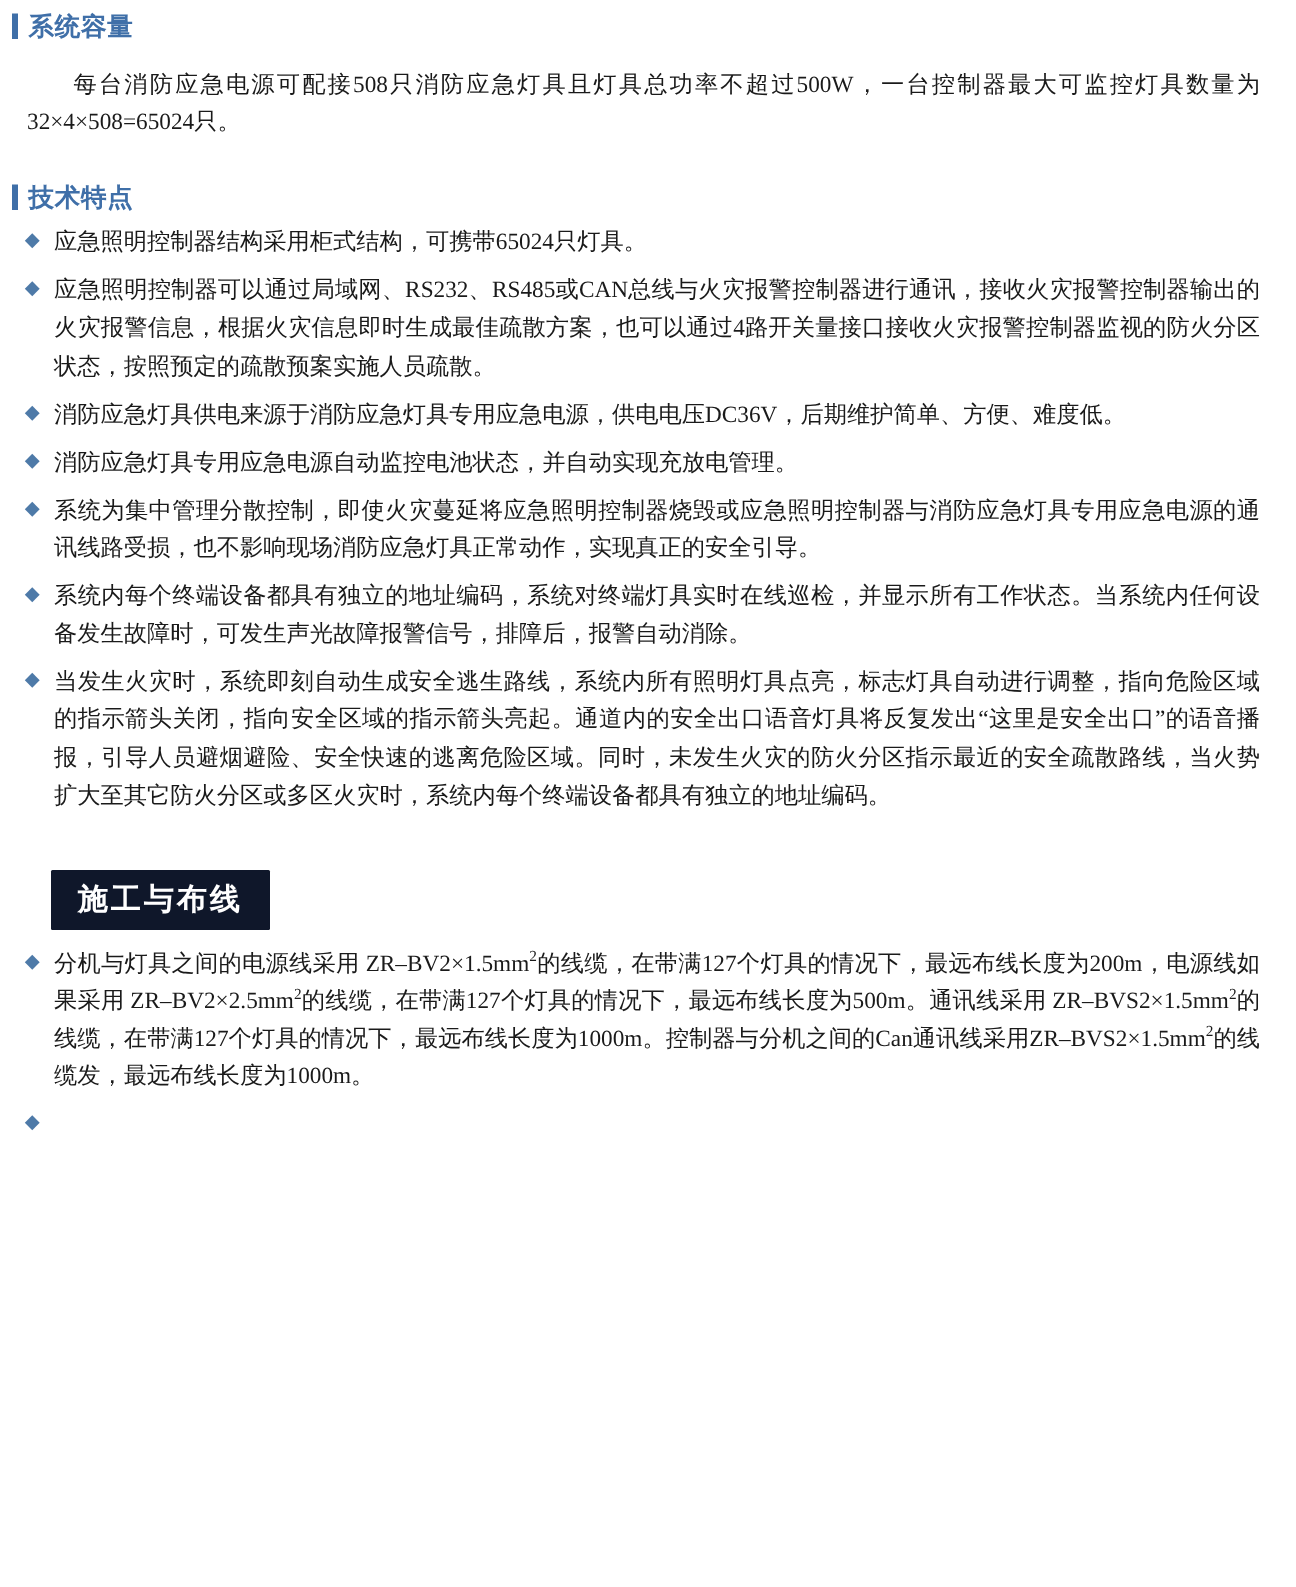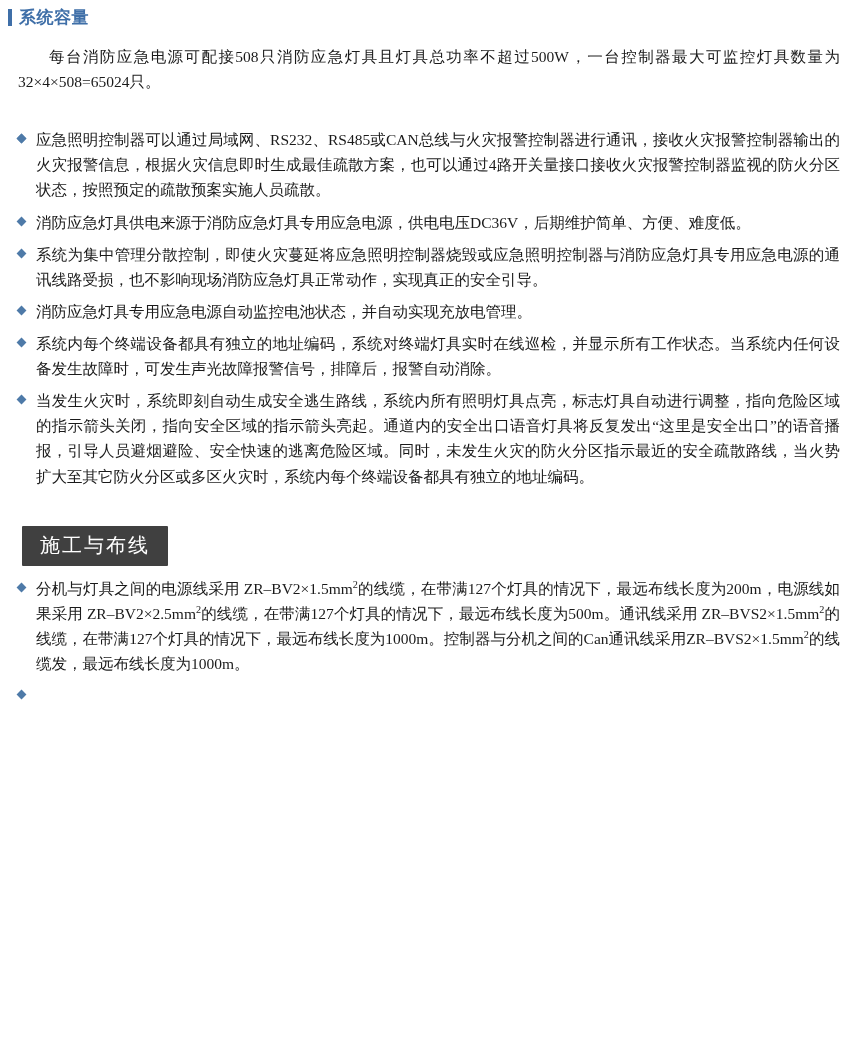--- a/index.html
+++ b/index.html
@@ -39,27 +39,27 @@
     font-size: 17px;
     font-weight: bold;
     color: #3f6fa8;
     letter-spacing: 0.5px;
     font-family: "Liberation Sans", "DejaVu Sans", sans-serif;
   }
 
   
   .banner {
     display: inline-block;
-    background: #404040;
+    background: #0f172a;
     color: #ffffff;
     font-size: 20px;
-    font-weight: normal;
+    font-weight: bold;
     letter-spacing: 2px;
     padding: 6px 18px 7px 18px;
-    margin: 0 0 10px 22px;
+    margin: 0 0 10px 34px;
     font-family: "Liberation Sans", "DejaVu Sans", sans-serif;
     border-radius: 1px;
   }
 
   
   ul.blist {
     list-style: none;
     margin: 0;
     padding: 0;
   }
@@ -105,39 +105,44 @@
     <div class="sec-head">
       <span class="bar"></span>
       <span class="txt">系统容量</span>
     </div>
     <p class="para">每台消防应急电源可配接508只消防应急灯具且灯具总功率不超过500W，一台控制器最大可监控灯具数量为32×4×508=65024只。</p>
   </div>
 
   <div class="gap-a"></div>
 
   <div>
+    <div class="sec-head">
+      <span class="bar"></span>
+      <span class="txt">技术特点</span>
+    </div>
     <ul class="blist">
       <li>
         <span class="dia"></span>
+        <span>应急照明控制器结构采用柜式结构，可携带65024只灯具。</span>
       </li>
       <li>
         <span class="dia"></span>
         <span>应急照明控制器可以通过局域网、RS232、RS485或CAN总线与火灾报警控制器进行通讯，接收火灾报警控制器输出的火灾报警信息，根据火灾信息即时生成最佳疏散方案，也可以通过4路开关量接口接收火灾报警控制器监视的防火分区状态，按照预定的疏散预案实施人员疏散。</span>
       </li>
       <li>
         <span class="dia"></span>
         <span>消防应急灯具供电来源于消防应急灯具专用应急电源，供电电压DC36V，后期维护简单、方便、难度低。</span>
       </li>
       <li>
         <span class="dia"></span>
-        <span>系统为集中管理分散控制，即使火灾蔓延将应急照明控制器烧毁或应急照明控制器与消防应急灯具专用应急电源的通讯线路受损，也不影响现场消防应急灯具正常动作，实现真正的安全引导。</span>
+        <span>消防应急灯具专用应急电源自动监控电池状态，并自动实现充放电管理。</span>
       </li>
       <li>
         <span class="dia"></span>
-        <span>消防应急灯具专用应急电源自动监控电池状态，并自动实现充放电管理。</span>
+        <span>系统为集中管理分散控制，即使火灾蔓延将应急照明控制器烧毁或应急照明控制器与消防应急灯具专用应急电源的通讯线路受损，也不影响现场消防应急灯具正常动作，实现真正的安全引导。</span>
       </li>
       <li>
         <span class="dia"></span>
         <span>系统内每个终端设备都具有独立的地址编码，系统对终端灯具实时在线巡检，并显示所有工作状态。当系统内任何设备发生故障时，可发生声光故障报警信号，排障后，报警自动消除。</span>
       </li>
       <li>
         <span class="dia"></span>
         <span>当发生火灾时，系统即刻自动生成安全逃生路线，系统内所有照明灯具点亮，标志灯具自动进行调整，指向危险区域的指示箭头关闭，指向安全区域的指示箭头亮起。通道内的安全出口语音灯具将反复发出“这里是安全出口”的语音播报，引导人员避烟避险、安全快速的逃离危险区域。同时，未发生火灾的防火分区指示最近的安全疏散路线，当火势扩大至其它防火分区或多区火灾时，系统内每个终端设备都具有独立的地址编码。</span>
       </li>
     </ul>

